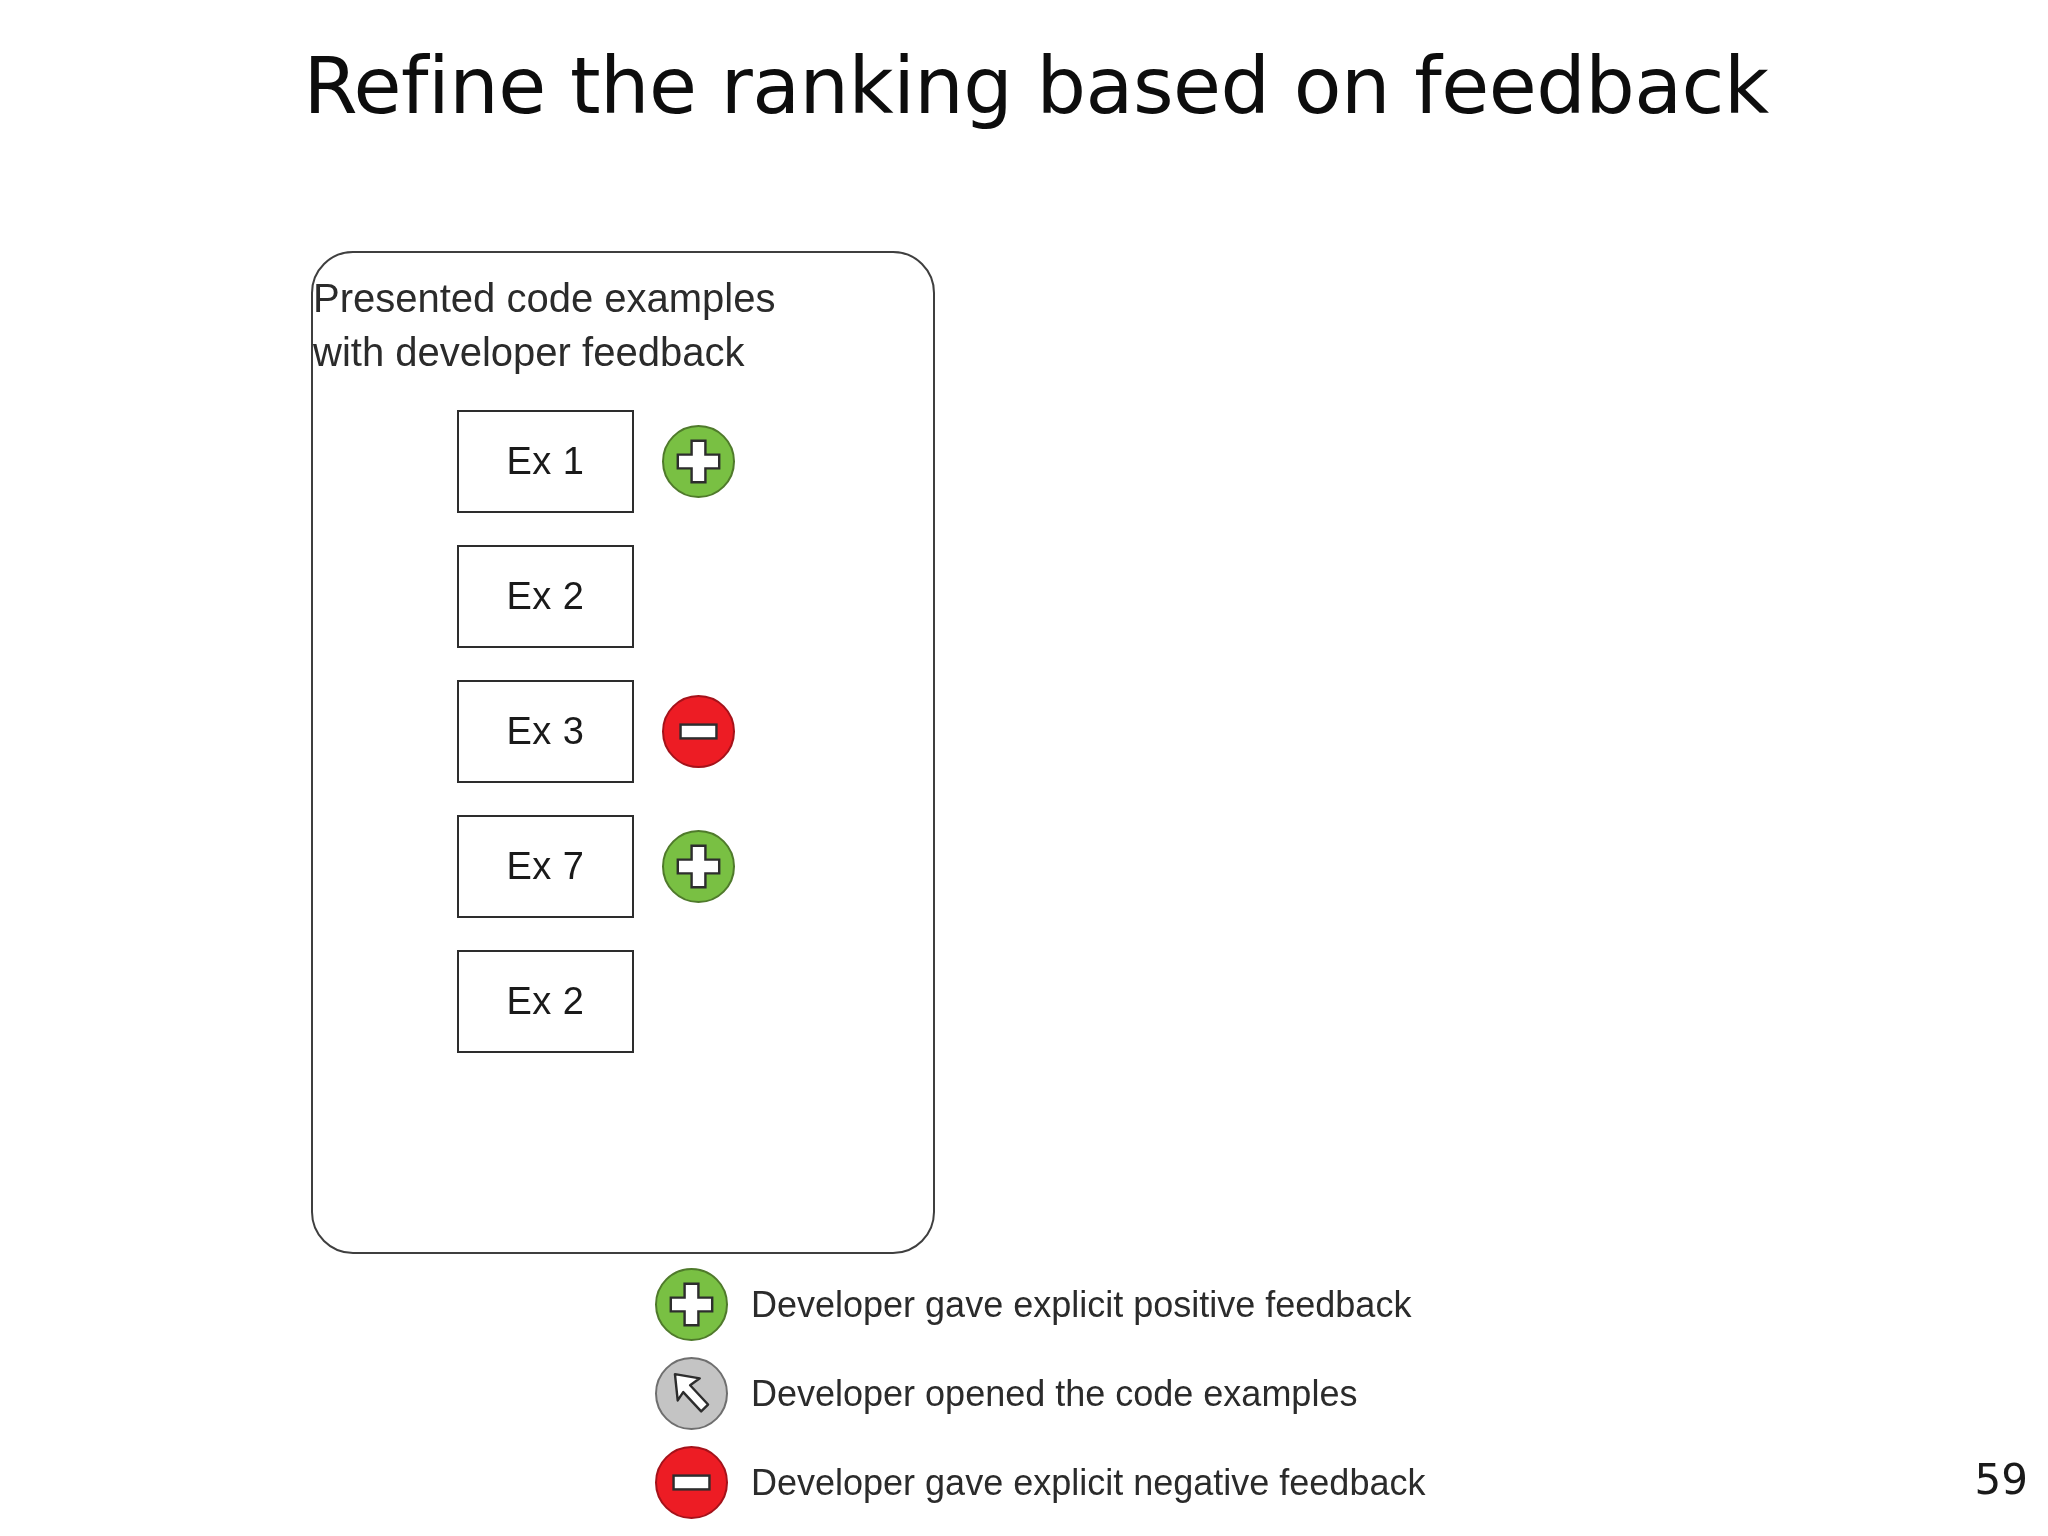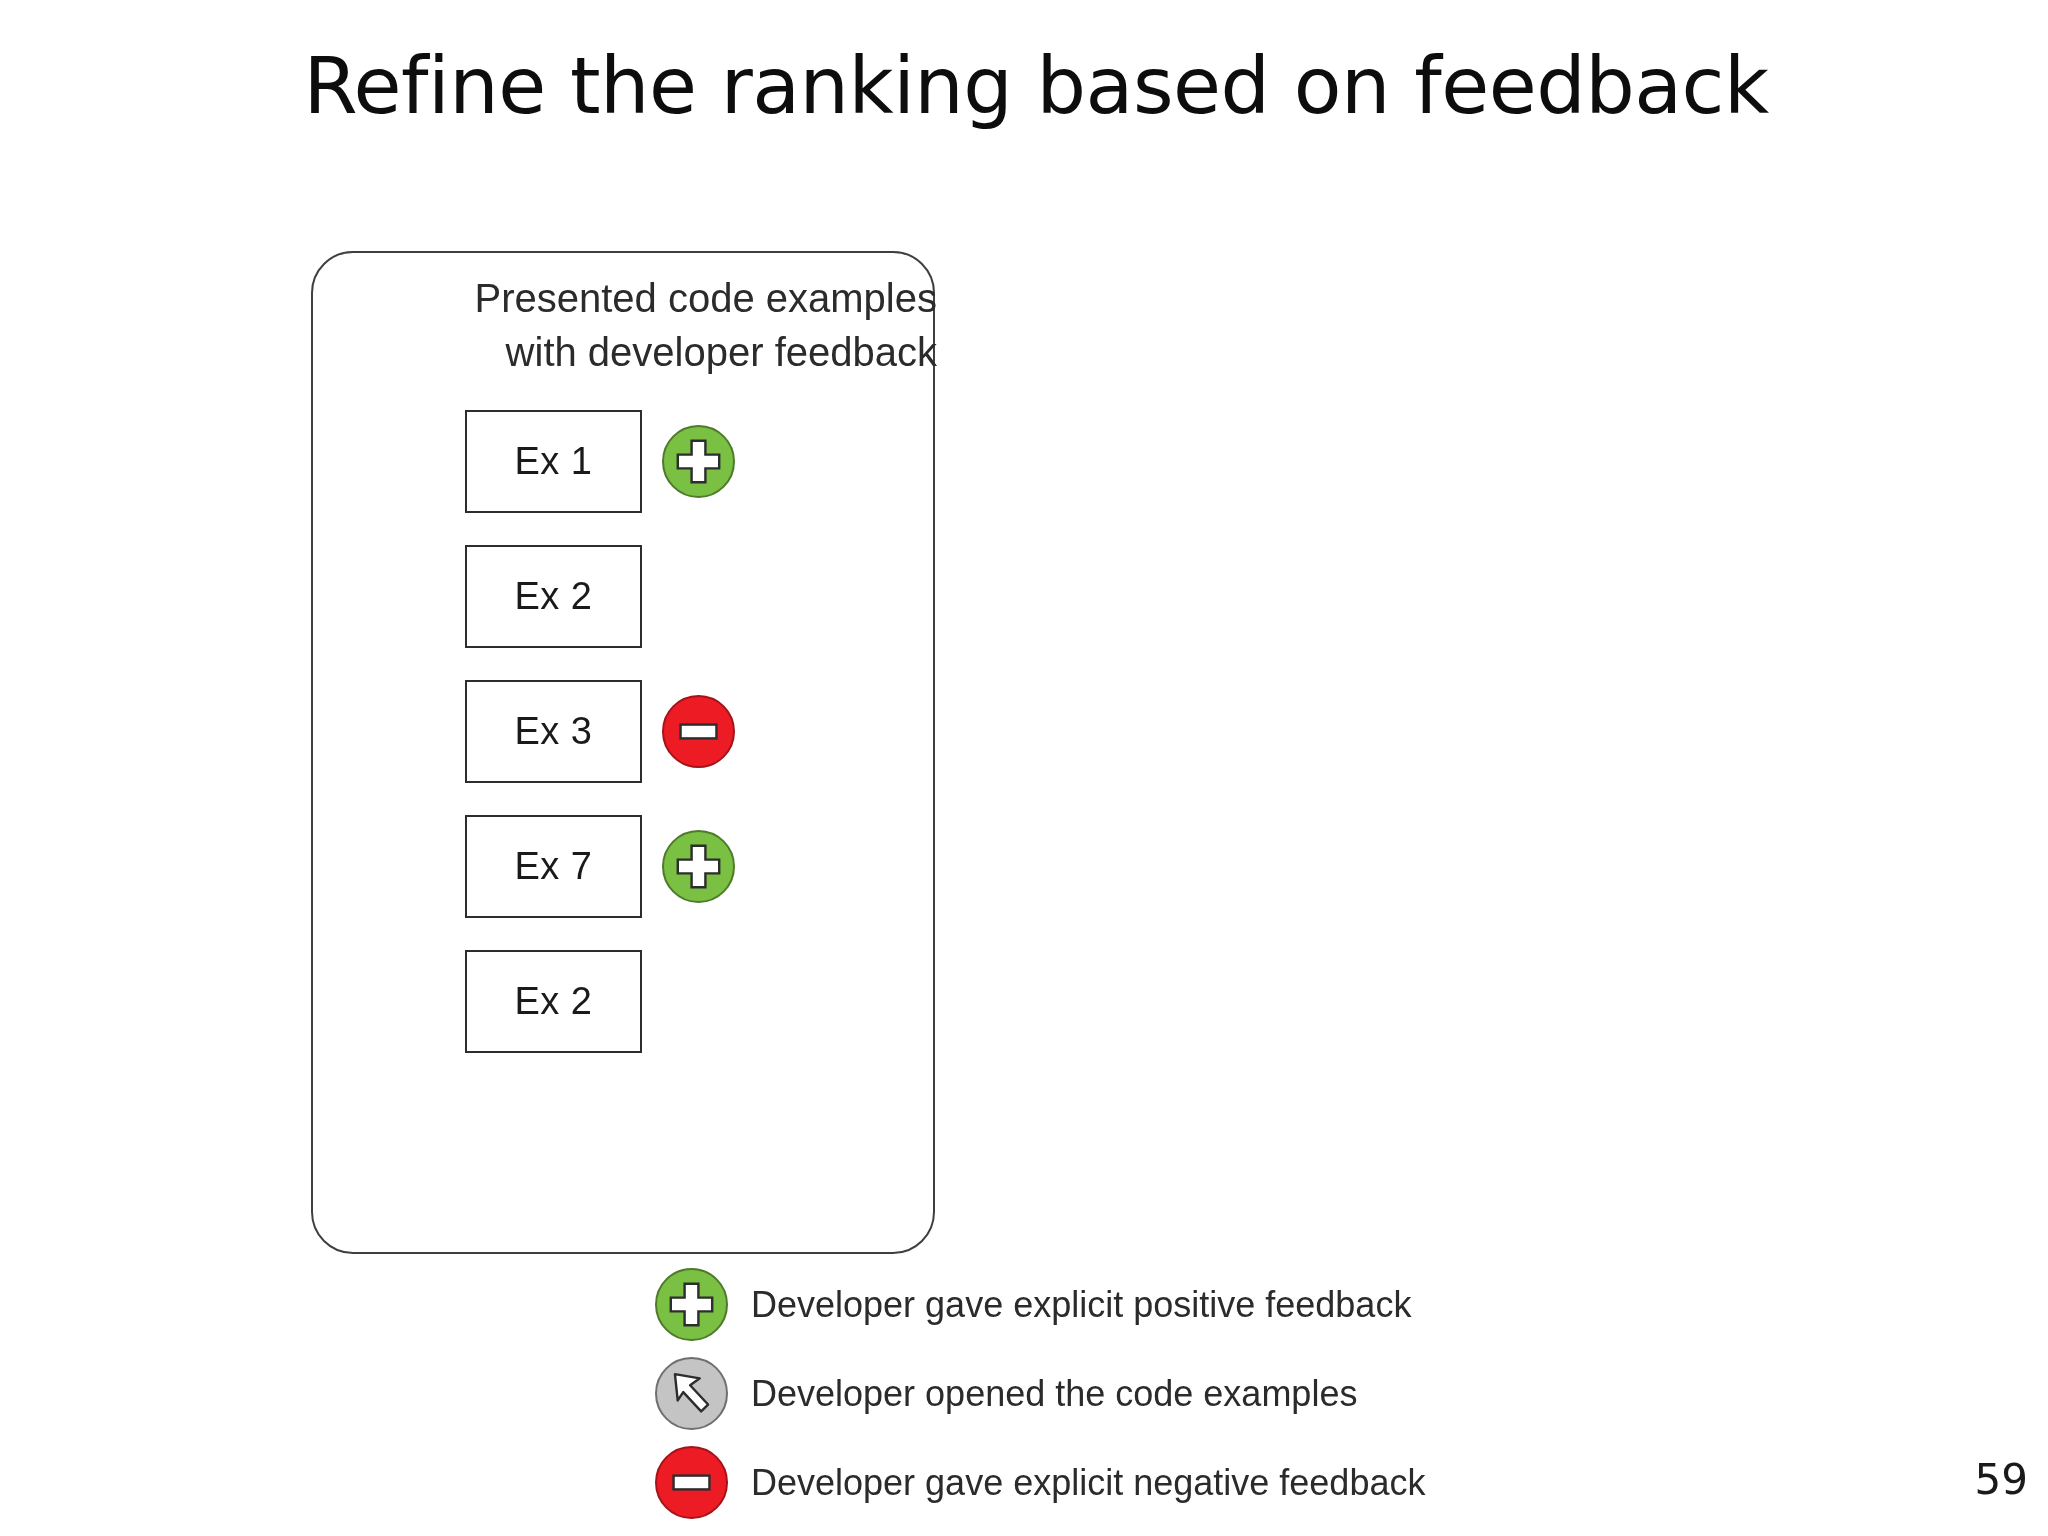--- a/index.html
+++ b/index.html
@@ -43,21 +43,21 @@
     border: 2px solid #3f3f3f;
     border-radius: 42px;
     background: #ffffff;
   }
 
   .panel-heading {
     position: absolute;
     left: 0;
     top: 18px;
     width: 624px;
-    text-align: right;
+    text-align: left;
     font-family: "Liberation Sans", sans-serif;
     font-size: 40px;
     line-height: 54px;
     color: #2b2b2b;
   }
   .panel-heading .line {
     display: block;
   }
 
   
@@ -67,21 +67,21 @@
     top: 157px;
     width: 624px;
   }
   .ex-row {
     position: relative;
     height: 103px;
     margin-bottom: 32px;
   }
   .ex-box {
     position: absolute;
-    left: 152px;
+    left: 144px;
     top: 0;
     width: 177px;
     height: 103px;
     box-sizing: border-box;
     border: 2px solid #2d2d2d;
     background: #ffffff;
     display: flex;
     align-items: center;
     justify-content: center;
     font-family: "Liberation Sans", sans-serif;

